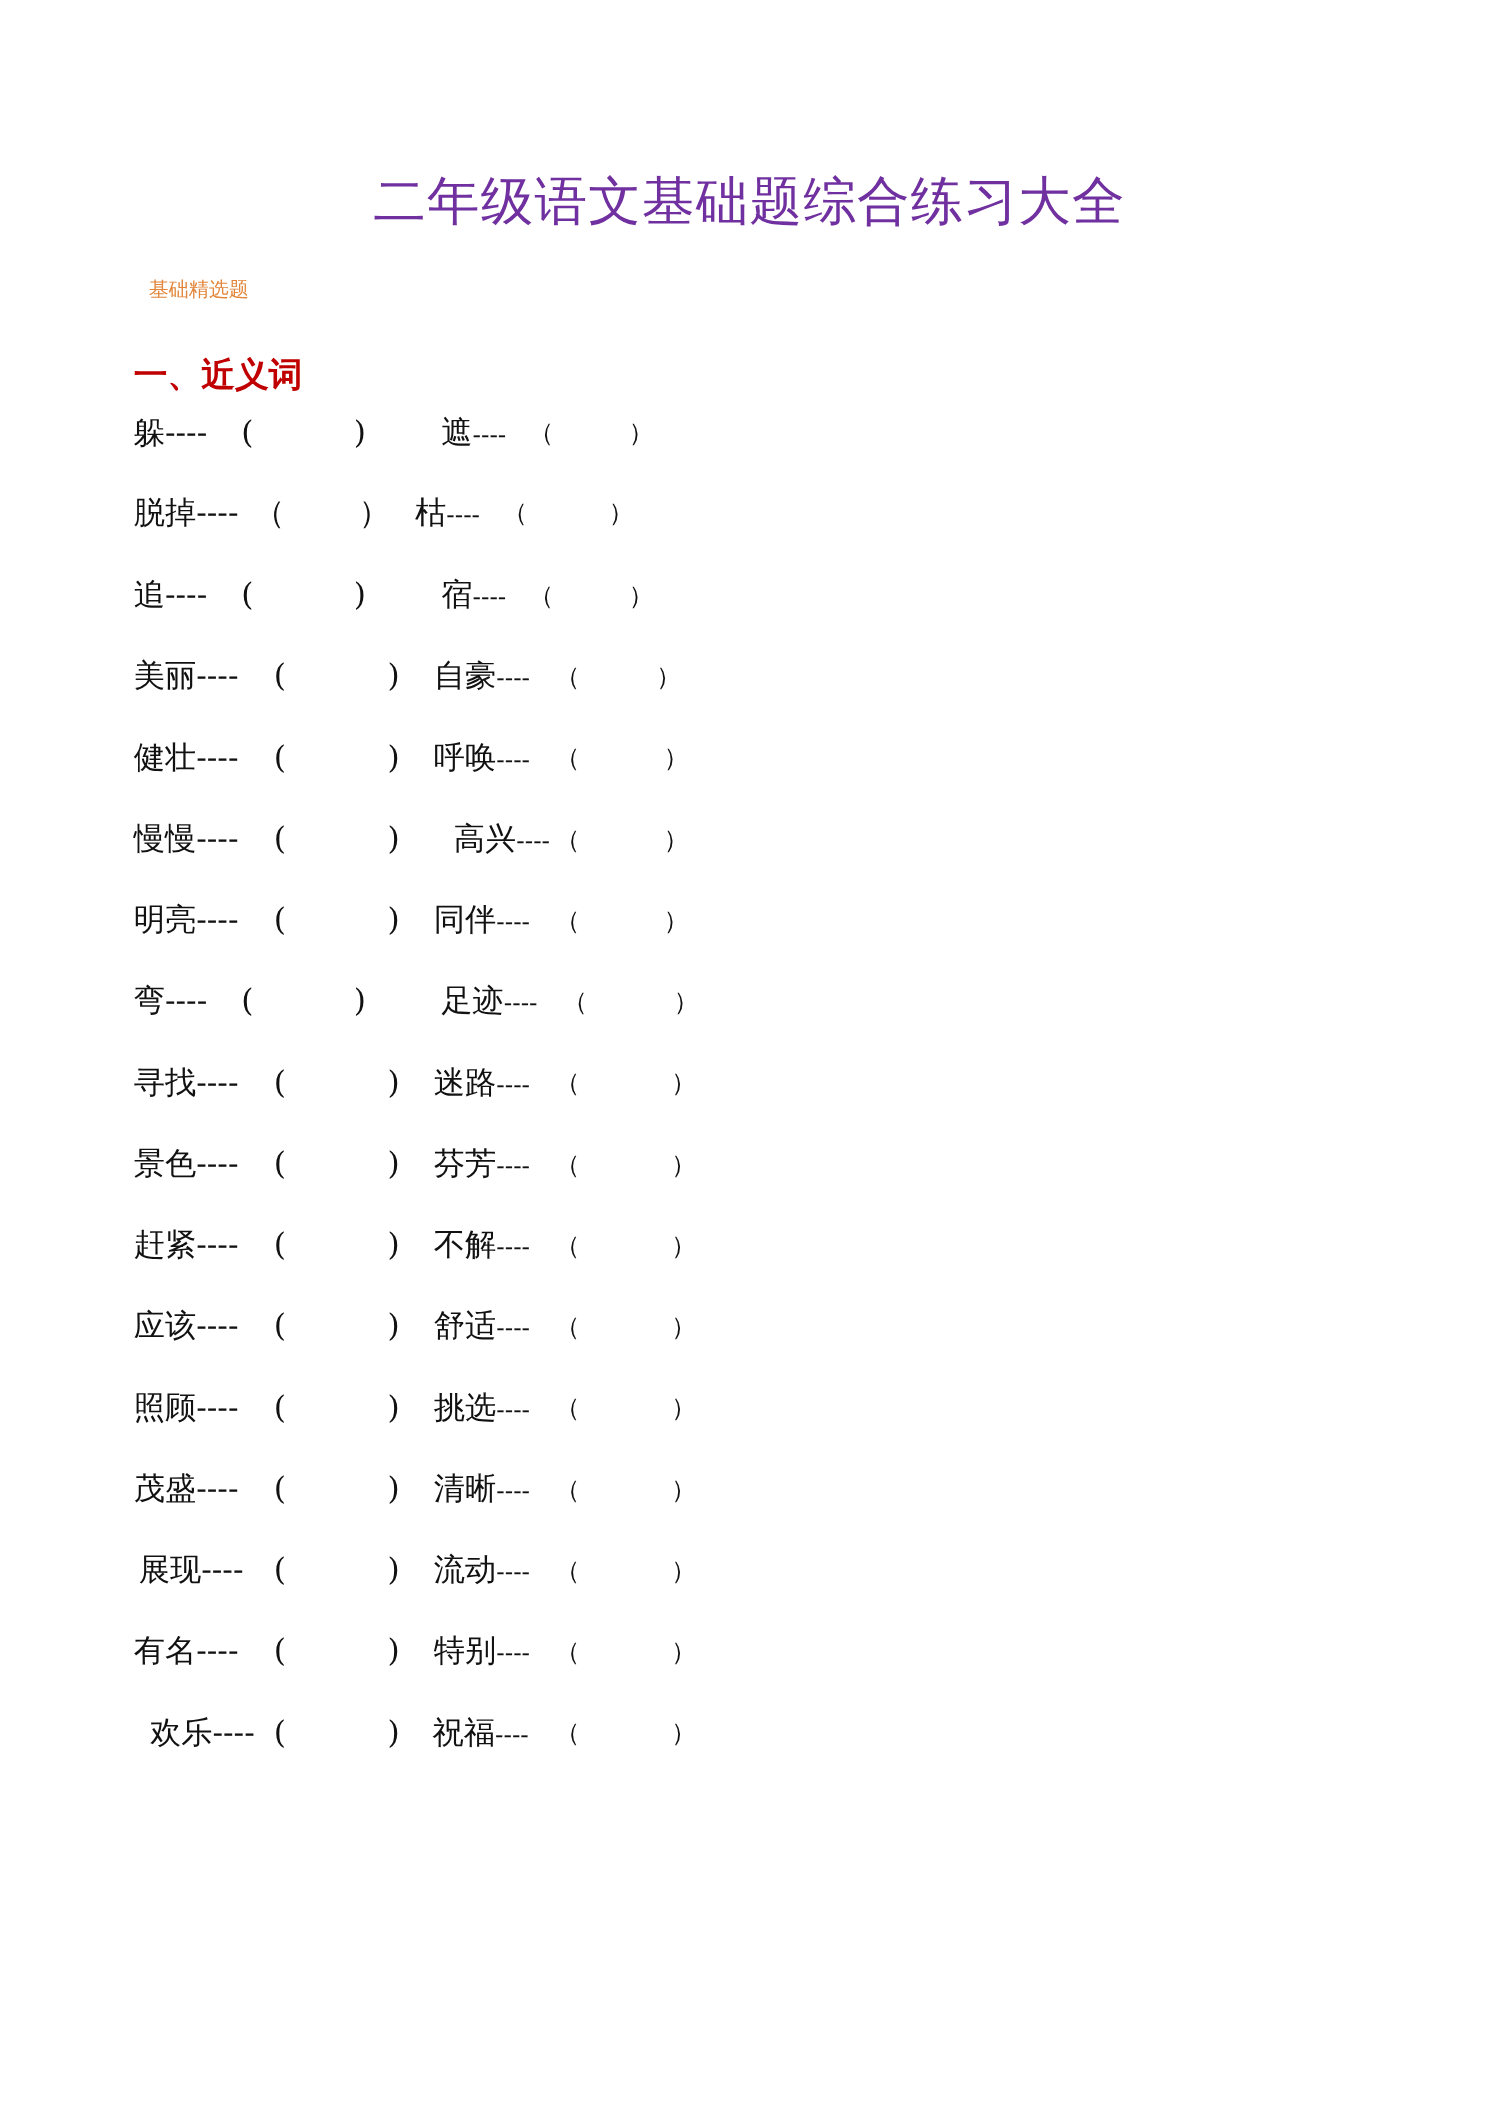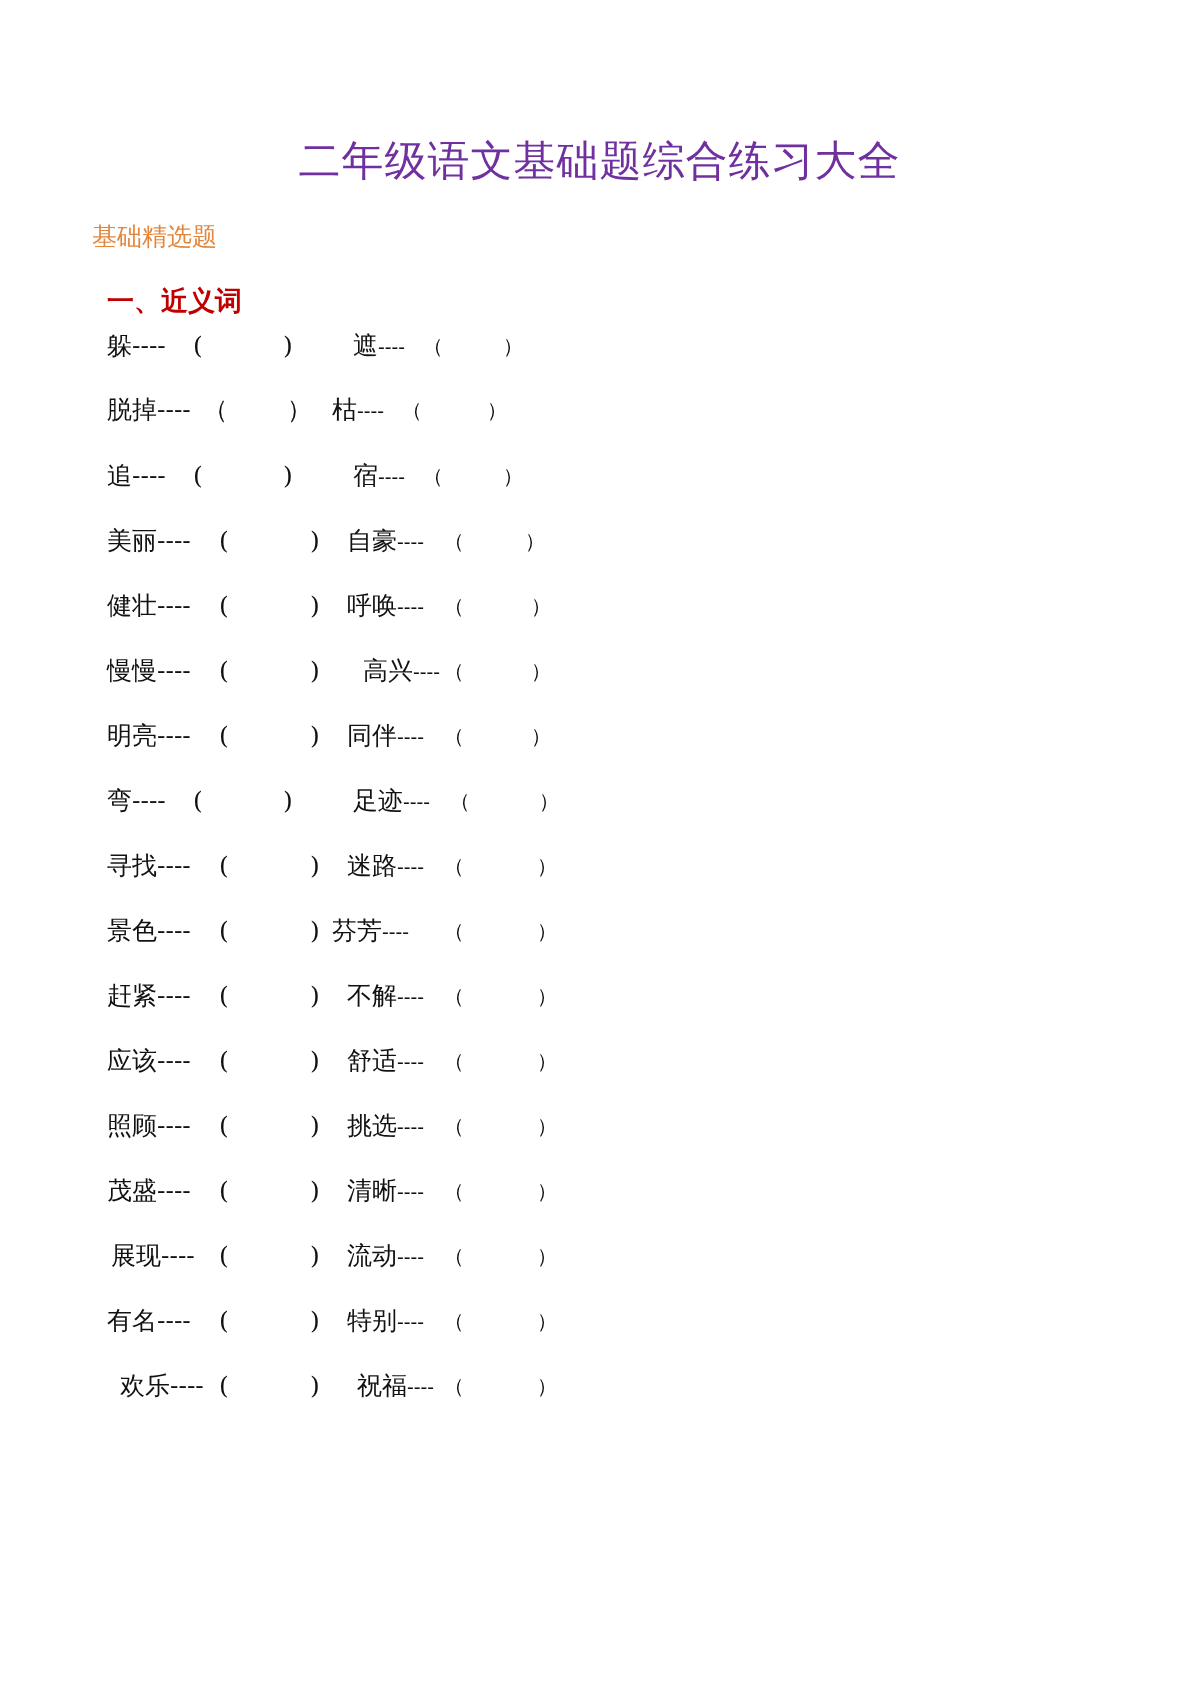--- a/index.html
+++ b/index.html
@@ -1,21 +1,21 @@
 <!DOCTYPE html>
 <html><head>
   <meta charset="utf-8">
   <style>
     html, body { margin: 0; padding: 0; background: #ffffff; }
     body { width: 1191px; height: 1684px; position: relative; overflow: hidden;
            font-family: "DejaVu Serif", "Liberation Serif", serif; color: #111; }
     .title { position: absolute; left: 0; width: 1191px; top: 140px; text-align: center;
              font-size: 42px; color: #7030a0; letter-spacing: 1px; line-height: 1;
              padding-left: 8px; box-sizing: border-box; }
-    .subtitle { position: absolute; left: 92px; top: 224px; font-size: 25px; color: #e3863b; line-height: 1; }
+    .subtitle { position: absolute; left: 119px; top: 224px; font-size: 16px; color: #e3863b; line-height: 1; }
     .section { position: absolute; left: 107px; top: 287px; font-size: 27px; color: #c00000; font-weight: bold; line-height: 1; }
     .row { position: absolute; left: 107px; height: 32px; font-size: 25px; line-height: 32px; white-space: nowrap; }
     .cell { position: absolute; top: 0; white-space: nowrap; }
     .word { display: inline-block; }
     .dash { display: inline-block; letter-spacing: 0px; }
     .paren { position: absolute; top: 0; }
   </style>
 </head>
 <body>
 
@@ -113,21 +113,21 @@
         <span class="cell" style="left:240px"><span class="word">迷路</span><span class="dash" style="font-size:20px">----</span></span>
         <span class="paren" style="left:337px;font-size:20px">（</span>
         <span class="paren" style="left:357px;width:73px;height:32px"></span>
         <span class="paren" style="left:430px;font-size:20px">）</span>
       </div>
       <div class="row" style="top: 915px;">
         <span class="cell" style="left:0"><span class="word">景色</span><span class="dash">----</span></span>
         <span class="paren" style="left:112px">(</span>
         <span class="paren" style="left:132px;width:71px;height:32px"></span>
         <span class="paren" style="left:203px">)</span>
-        <span class="cell" style="left:225px"><span class="word">芬芳</span><span class="dash" style="font-size:20px">----</span></span>
+        <span class="cell" style="left:240px"><span class="word">芬芳</span><span class="dash" style="font-size:20px">----</span></span>
         <span class="paren" style="left:337px;font-size:20px">（</span>
         <span class="paren" style="left:357px;width:73px;height:32px"></span>
         <span class="paren" style="left:430px;font-size:20px">）</span>
       </div>
       <div class="row" style="top: 980px;">
         <span class="cell" style="left:0"><span class="word">赶紧</span><span class="dash">----</span></span>
         <span class="paren" style="left:112px">(</span>
         <span class="paren" style="left:132px;width:71px;height:32px"></span>
         <span class="paren" style="left:203px">)</span>
         <span class="cell" style="left:240px"><span class="word">不解</span><span class="dash" style="font-size:20px">----</span></span>
@@ -183,19 +183,19 @@
         <span class="cell" style="left:240px"><span class="word">特别</span><span class="dash" style="font-size:20px">----</span></span>
         <span class="paren" style="left:337px;font-size:20px">（</span>
         <span class="paren" style="left:357px;width:73px;height:32px"></span>
         <span class="paren" style="left:430px;font-size:20px">）</span>
       </div>
       <div class="row" style="top: 1370px;">
         <span class="cell" style="left:13px"><span class="word">欢乐</span><span class="dash">----</span></span>
         <span class="paren" style="left:112px">(</span>
         <span class="paren" style="left:132px;width:71px;height:32px"></span>
         <span class="paren" style="left:203px">)</span>
-        <span class="cell" style="left:250px"><span class="word">祝福</span><span class="dash" style="font-size:20px">----</span></span>
+        <span class="cell" style="left:239px"><span class="word">祝福</span><span class="dash" style="font-size:20px">----</span></span>
         <span class="paren" style="left:337px;font-size:20px">（</span>
         <span class="paren" style="left:357px;width:73px;height:32px"></span>
         <span class="paren" style="left:430px;font-size:20px">）</span>
       </div>
     </div>
 </div>
 
 </body></html>

